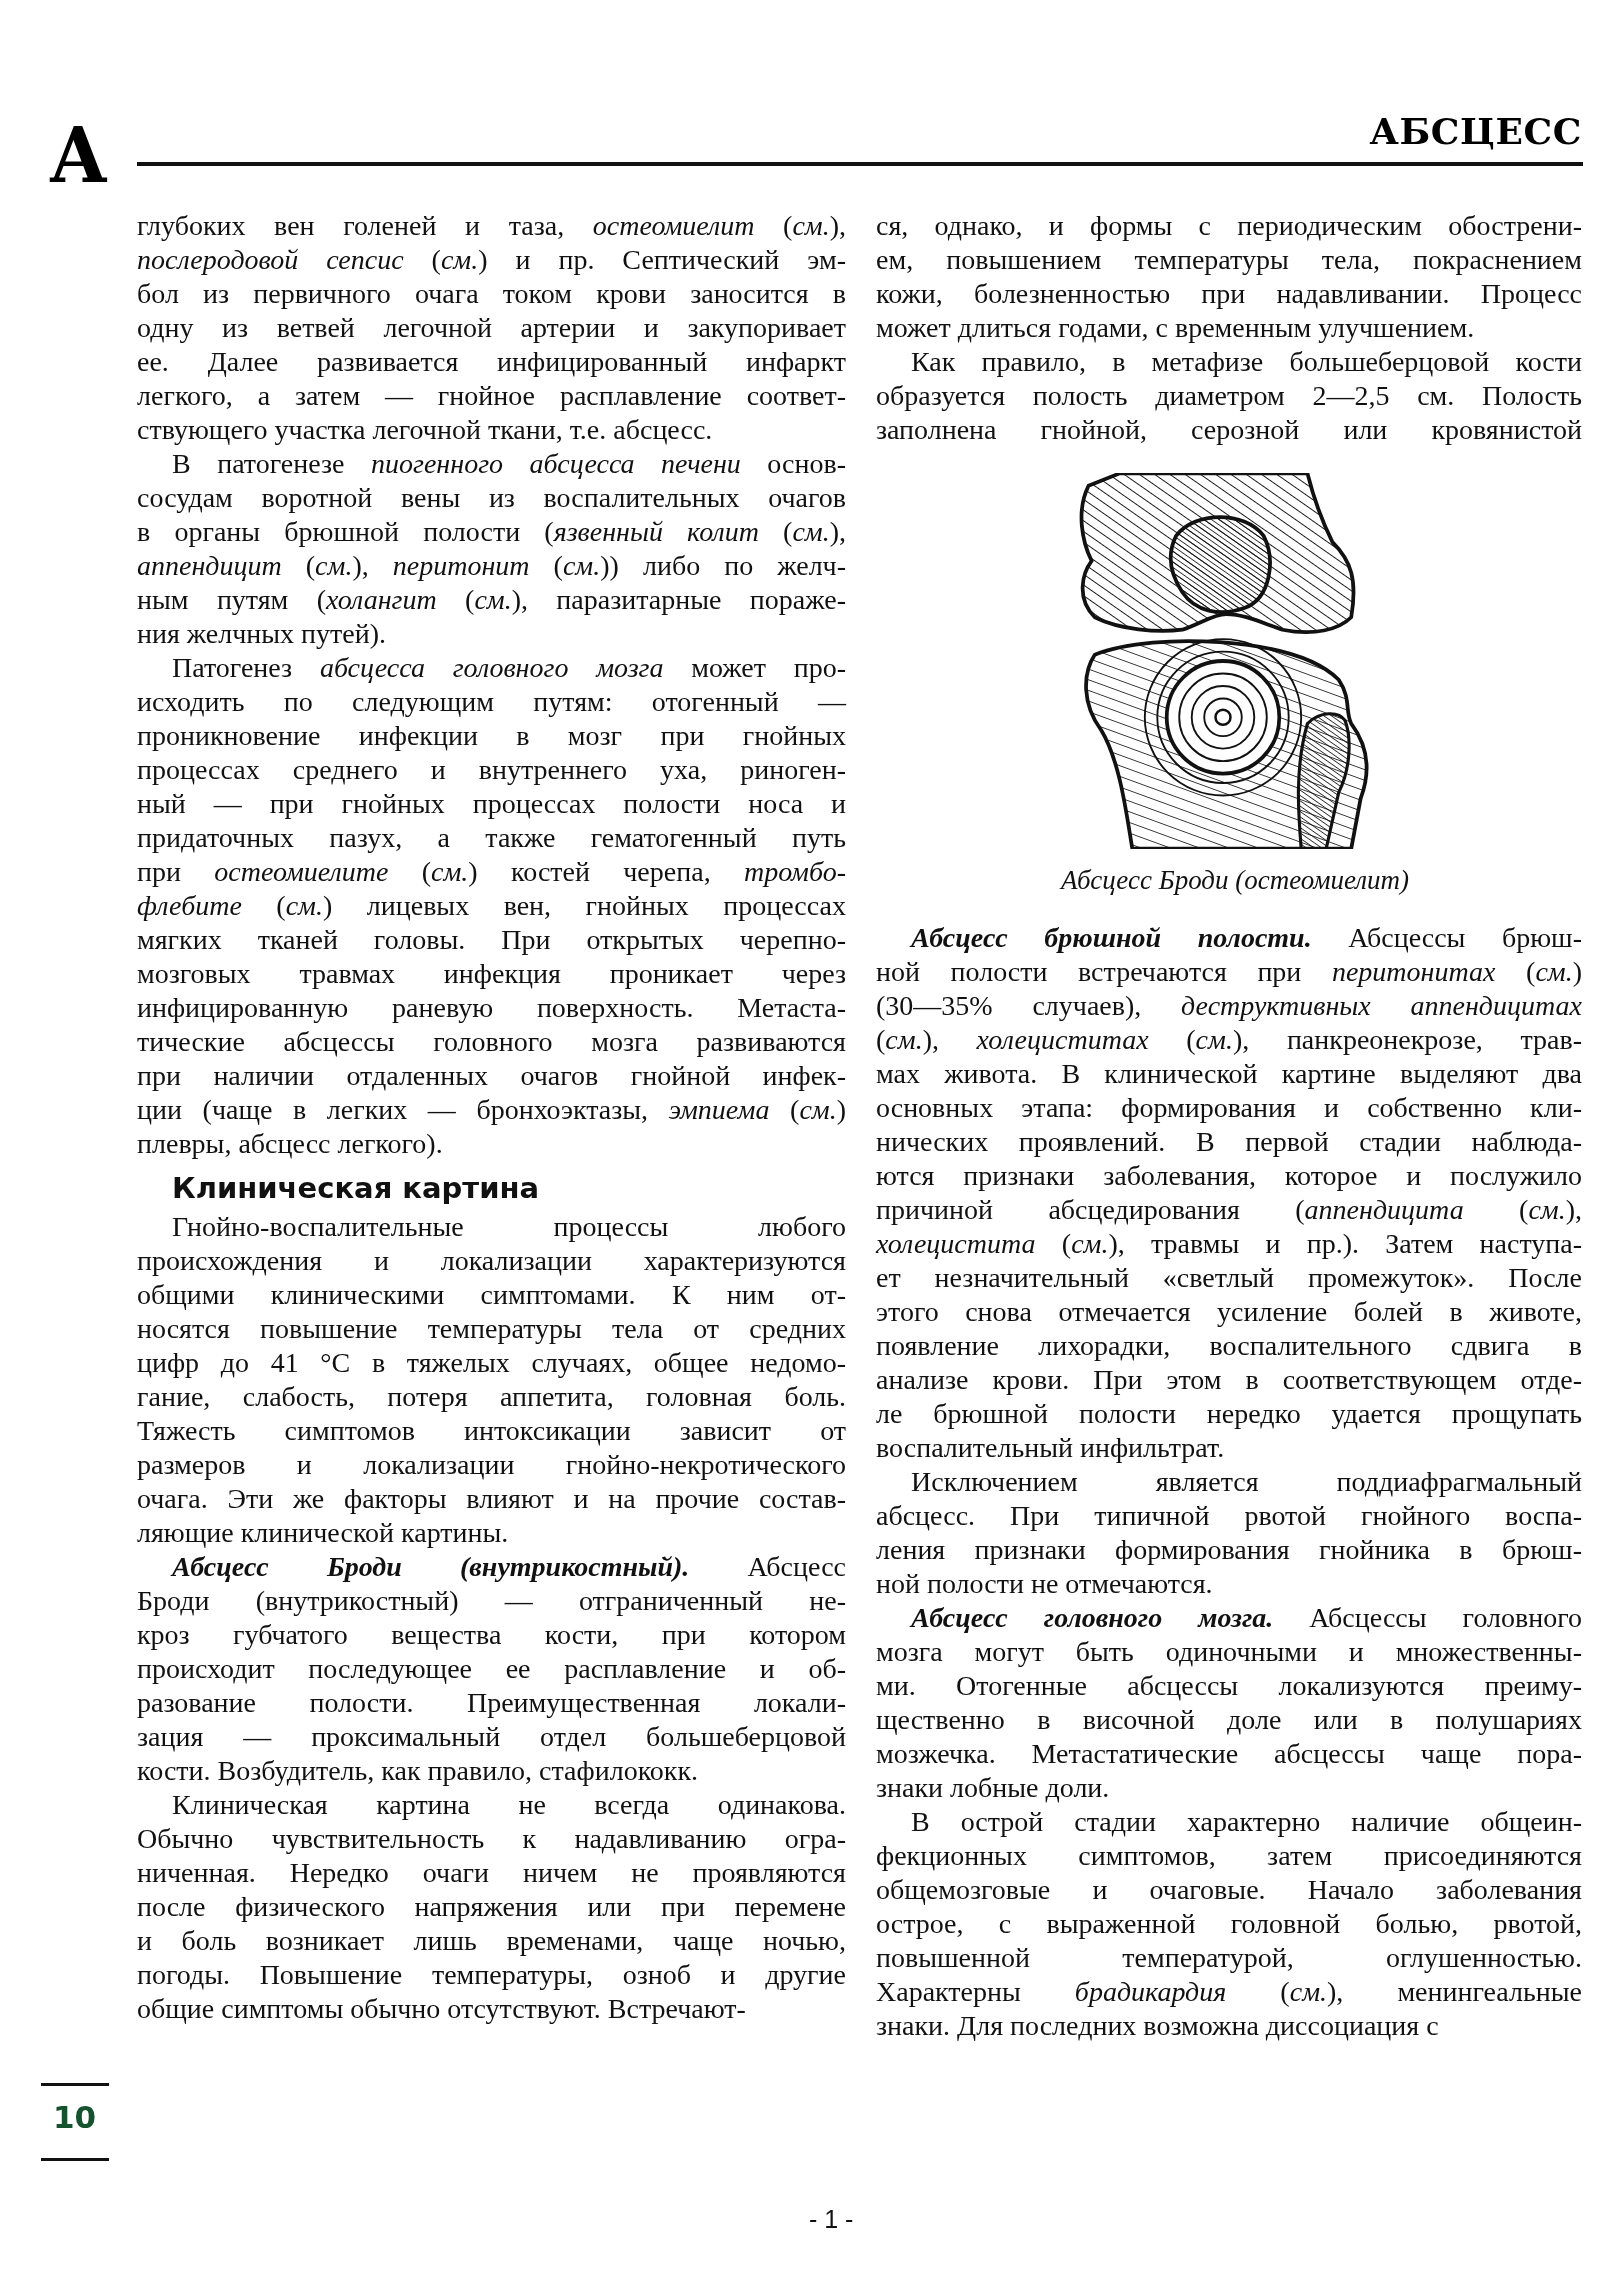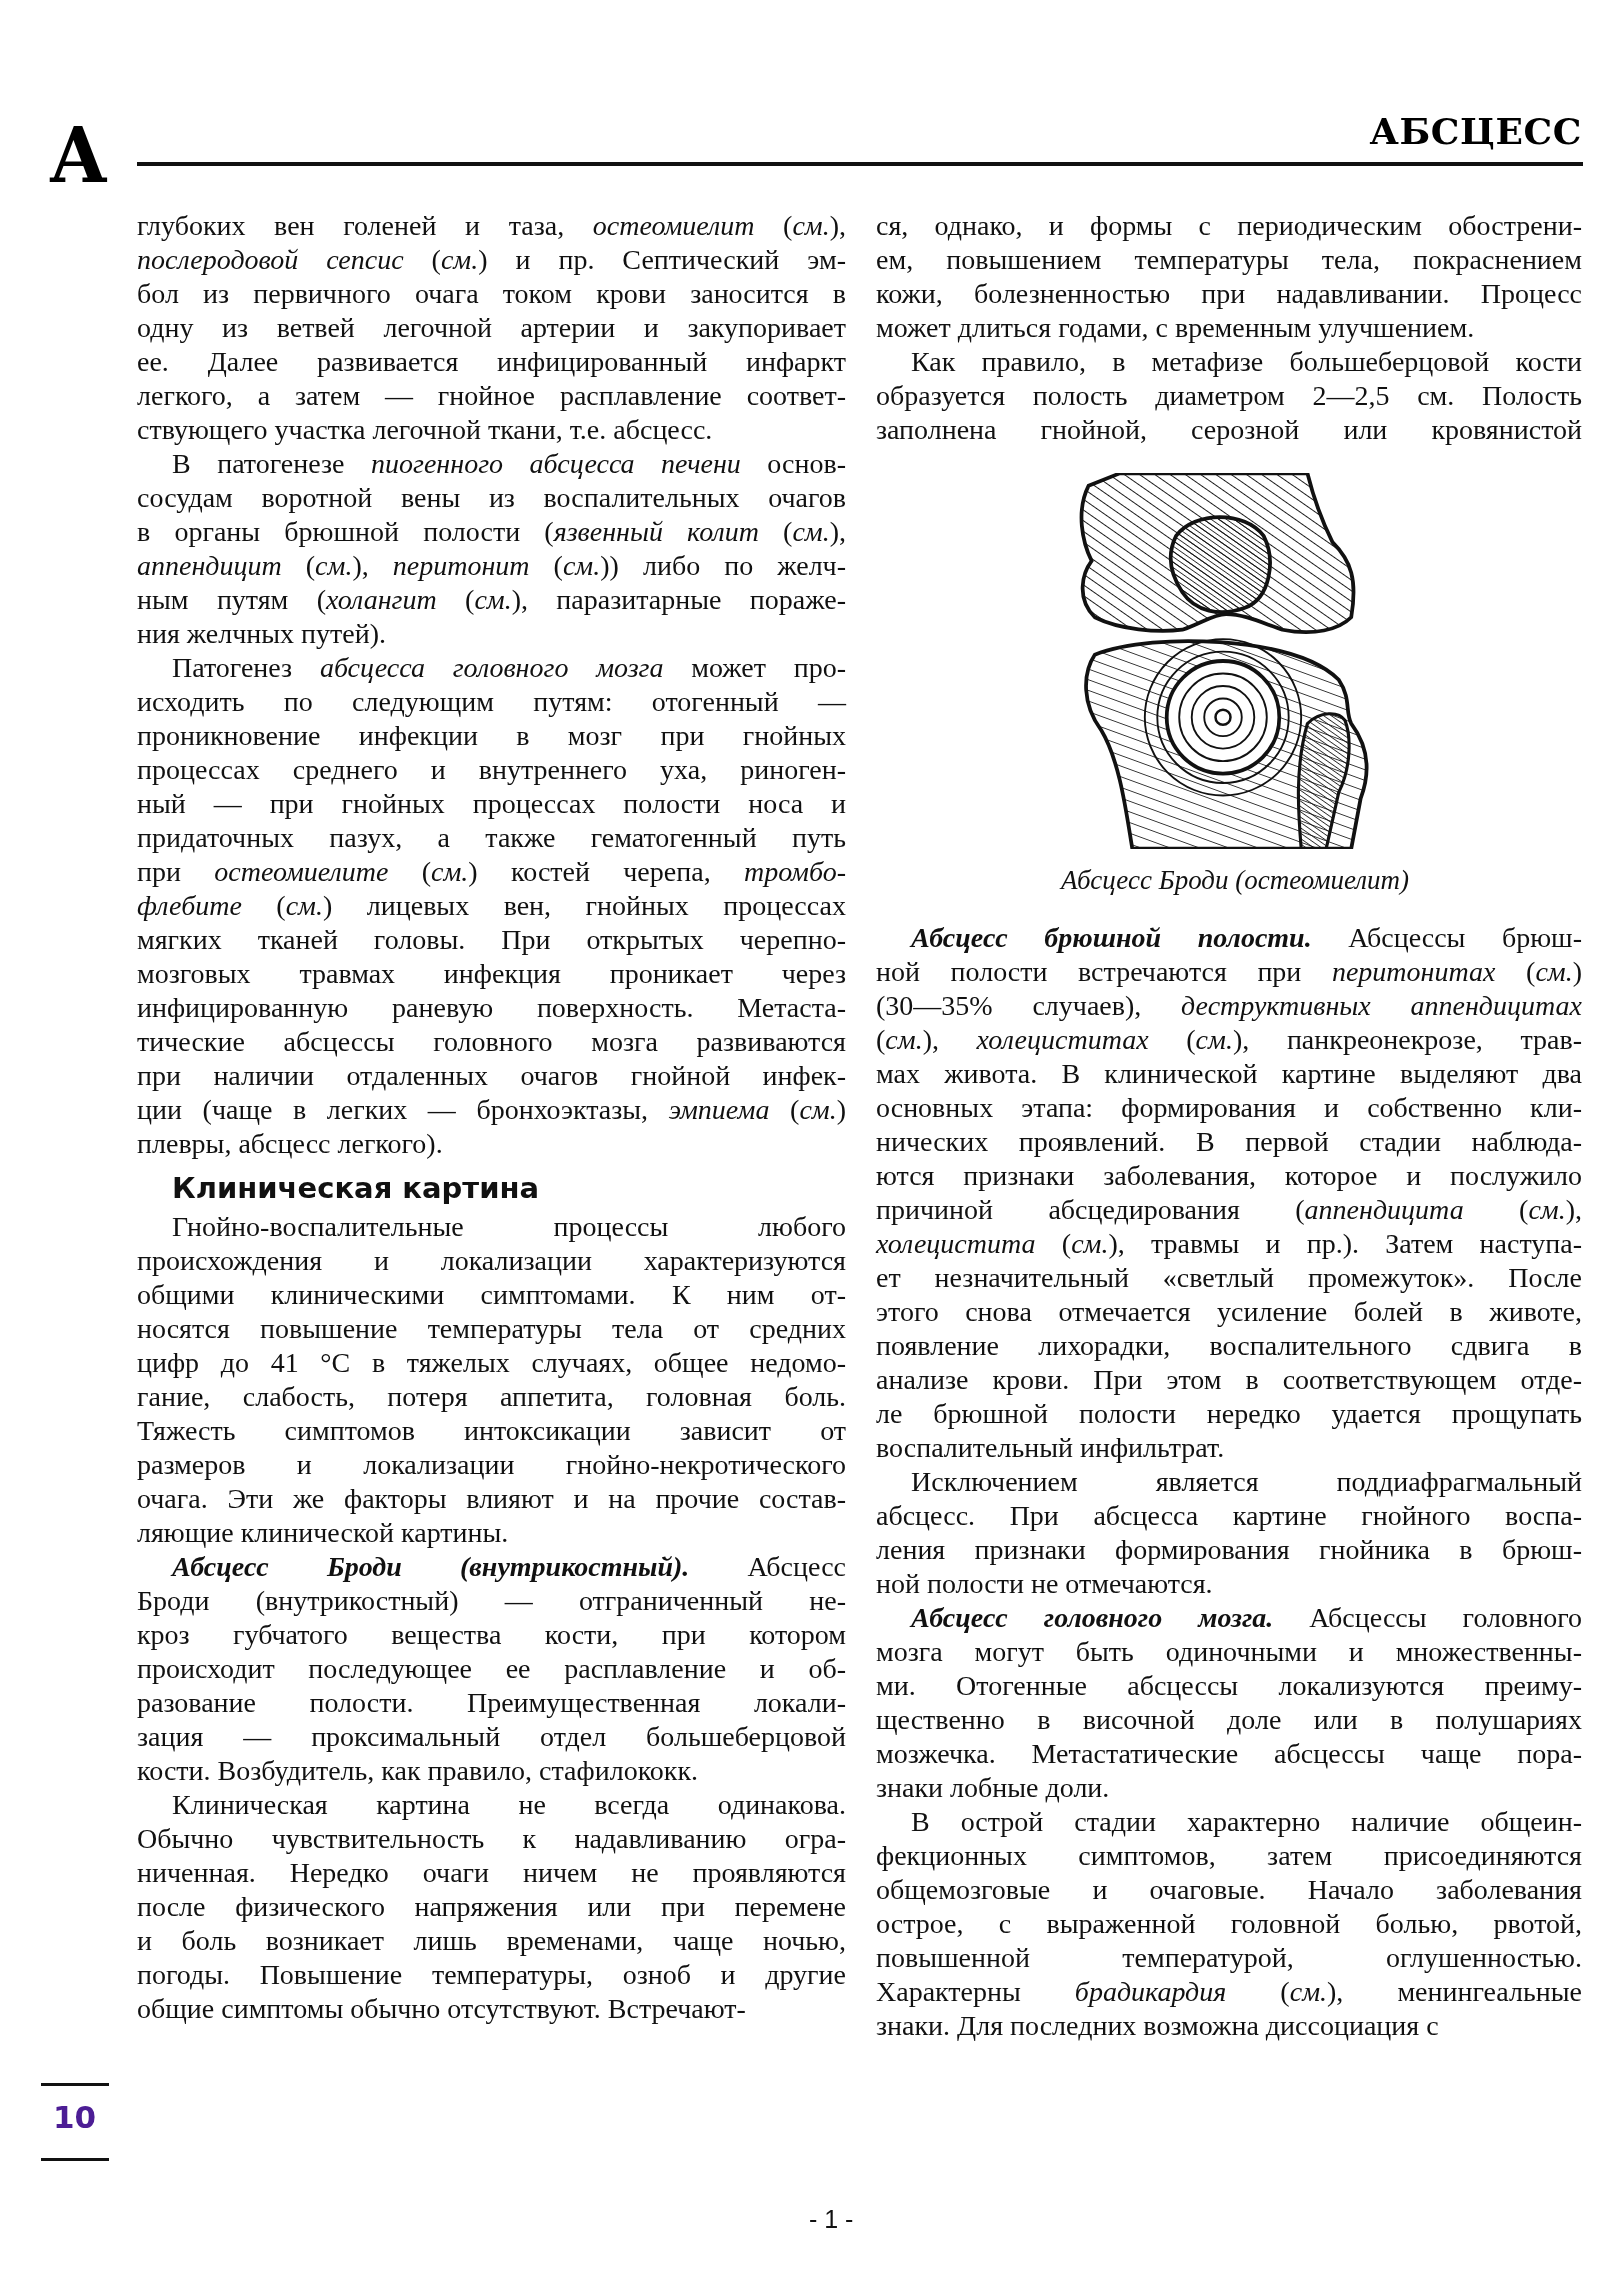--- a/index.html
+++ b/index.html
@@ -17,21 +17,21 @@
   .line.last { text-align-last: left; }
   .line.indent { padding-left: 35px; }
   .line span { white-space: normal; }
   .i { font-style: italic; }
   .bi { font-style: italic; font-weight: bold; }
   .heading { font-family: "DejaVu Sans", sans-serif; font-weight: bold; font-size: 29px; line-height: 43px; height: 43px; padding-left: 35px; margin-top: 6.3px; }
   .figure { display: block; position: relative; height: 465px; margin-top: 8.8px; }
   .figure svg { position: absolute; left: 200px; top: 17.5px; }
   .caption { position: absolute; left: 12px; right: 0; top: 407px; text-align: center; font-style: italic; font-size: 27px; }
   .folio-rule { position: absolute; left: 41px; width: 68px; height: 3.1px; background: #111; }
-  .folio { position: absolute; left: 53px; top: 2099px; font-family: "DejaVu Sans", sans-serif; font-weight: bold; font-size: 31px; color: #4c1d95; }
+  .folio { position: absolute; left: 53px; top: 2099px; font-family: "DejaVu Sans", sans-serif; font-weight: bold; font-size: 31px; color: #14532d; }
   .page-num { position: absolute; left: 809px; top: 2205px; font-family: "Liberation Sans", sans-serif; font-size: 25px; color: #111; }
 </style>
 </head>
 <body>
 
 <div class="letter">А</div>
 <div class="rule-top"></div>
 <div class="running-head">АБСЦЕСС</div>
 
 <div class="col col-left" id="col-left">
@@ -160,21 +160,21 @@
       <div class="line"><span class="i">холецистита</span><span> (</span><span class="i">см.</span><span>), травмы и пр.). Затем наступа-</span></div>
       <div class="line"><span>ет незначительный «светлый промежуток». После</span></div>
       <div class="line"><span>этого снова отмечается усиление болей в животе,</span></div>
       <div class="line"><span>появление лихорадки, воспалительного сдвига в</span></div>
       <div class="line"><span>анализе крови. При этом в соответствующем отде-</span></div>
       <div class="line"><span>ле брюшной полости нередко удается прощупать</span></div>
       <div class="line last"><span>воспалительный инфильтрат.</span></div>
     </div>
     <div>
       <div class="line indent"><span>Исключением является поддиафрагмальный</span></div>
-      <div class="line"><span>абсцесс. При абсцесса картине гнойного воспа-</span></div>
+      <div class="line"><span>абсцесс. При типичной рвотой гнойного воспа-</span></div>
       <div class="line"><span>ления признаки формирования гнойника в брюш-</span></div>
       <div class="line last"><span>ной полости не отмечаются.</span></div>
     </div>
     <div>
       <div class="line indent"><span class="bi">Абсцесс головного мозга.</span><span> Абсцессы головного</span></div>
       <div class="line"><span>мозга могут быть одиночными и множественны-</span></div>
       <div class="line"><span>ми. Отогенные абсцессы локализуются преиму-</span></div>
       <div class="line"><span>щественно в височной доле или в полушариях</span></div>
       <div class="line"><span>мозжечка. Метастатические абсцессы чаще пора-</span></div>
       <div class="line last"><span>знаки лобные доли.</span></div>

